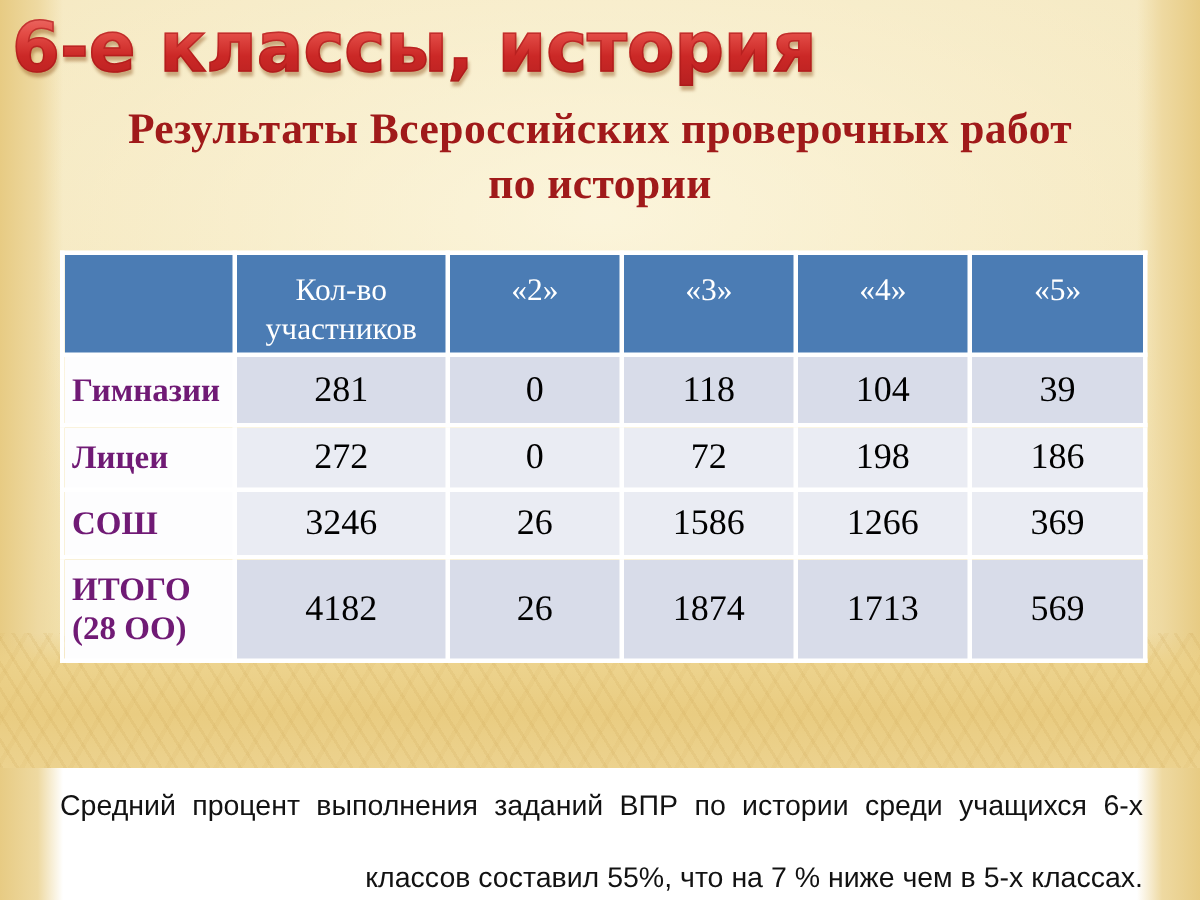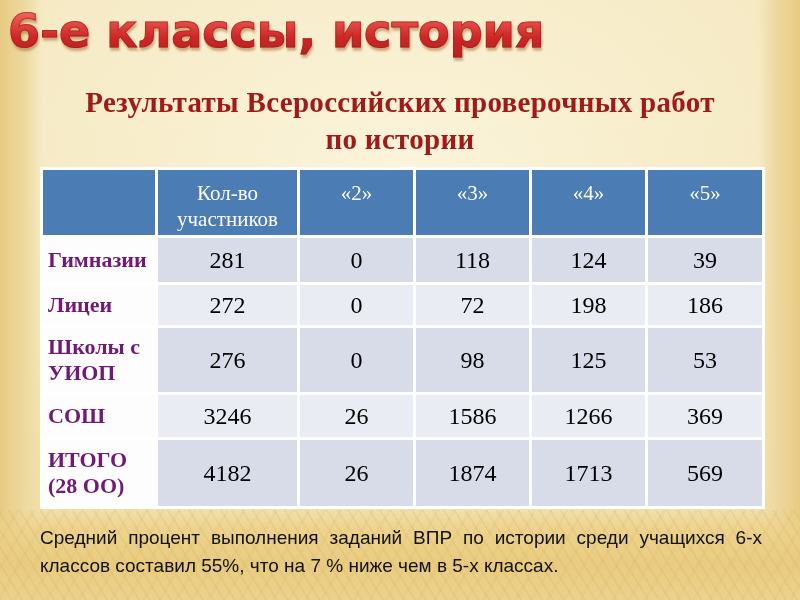--- a/index.html
+++ b/index.html
@@ -3,21 +3,21 @@
 <meta charset="utf-8">
 <style>
   html, body { margin: 0; padding: 0; }
   body {
     width: 800px; height: 600px;
     font-family: "Liberation Serif", serif;
     overflow: hidden;
   }
   .slide {
     position: relative;
-    width: 800px; height: 600px;
+    width: 800px; height: 512px;
     background:
       radial-gradient(115% 85% at 50% 28%, rgba(255,252,236,0.65) 0%, rgba(255,252,236,0) 60%),
       linear-gradient(180deg, #f5e8c0 0%, #f3e3b2 70%, #efdca2 100%);
   }
   
   .edge {
     position: absolute; top: 0; height: 600px; width: 42px;
     background: linear-gradient(90deg, #e7cb83 0%, #eed9a1 60%, rgba(238,217,161,0) 100%);
   }
   .edge.right {
@@ -46,21 +46,21 @@
     -webkit-background-clip: text;
     background-clip: text;
     color: transparent;
     -webkit-text-fill-color: transparent;
     -webkit-text-stroke: 1px rgba(166,22,22,0.55);
     filter: drop-shadow(1px 3px 1px rgba(146,86,32,0.45));
     white-space: nowrap;
   }
   
   .subtitle {
-    position: absolute; left: 0; top: 84px; width: 800px;
+    position: absolute; left: 0; top: 68px; width: 800px;
     text-align: center;
     font-family: "Liberation Serif", serif;
     font-weight: bold;
     font-size: 29px;
     line-height: 37px;
     letter-spacing: 0.3px;
     color: #a01a1a;
   }
   
   table.results {
@@ -111,21 +111,21 @@
   tr.r4 { height: 69px; }
   
   .footer-note {
     position: absolute; left: 40px; top: 524px; width: 722px;
     font-family: Liberation Sans, sans-serif;
     font-size: 19px;
     line-height: 28px;
     color: #121212;
   }
   .footer-note .l1 { text-align: justify; text-align-last: justify; }
-  .footer-note .l2 { text-align: left; }
+  .footer-note .l2 { text-align: right; margin-top: 20px; }
 </style>
 </head>
 <body>
 
 <div class="slide">
 
   <div class="edge left"></div>
   <div class="edge right"></div>
   <div class="bottom-band">
     <div class="texture"></div>
@@ -156,39 +156,31 @@
           <th>«4»</th>
           <th>«5»</th>
         </tr>
     </thead>
     <tbody>
         <tr class="r0 band-dark">
           <th>Гимназии</th>
           <td>281</td>
           <td>0</td>
           <td>118</td>
-          <td>124</td>
+          <td>104</td>
           <td>39</td>
         </tr>
         <tr class="r1 band-light">
           <th>Лицеи</th>
           <td>272</td>
           <td>0</td>
           <td>72</td>
           <td>198</td>
           <td>186</td>
         </tr>
-        <tr class="r2 band-dark">
-          <th>Школы с УИОП</th>
-          <td>276</td>
-          <td>0</td>
-          <td>98</td>
-          <td>125</td>
-          <td>53</td>
-        </tr>
         <tr class="r3 band-light">
           <th>СОШ</th>
           <td>3246</td>
           <td>26</td>
           <td>1586</td>
           <td>1266</td>
           <td>369</td>
         </tr>
         <tr class="r4 band-dark">
           <th>ИТОГО (28 ОО)</th>

